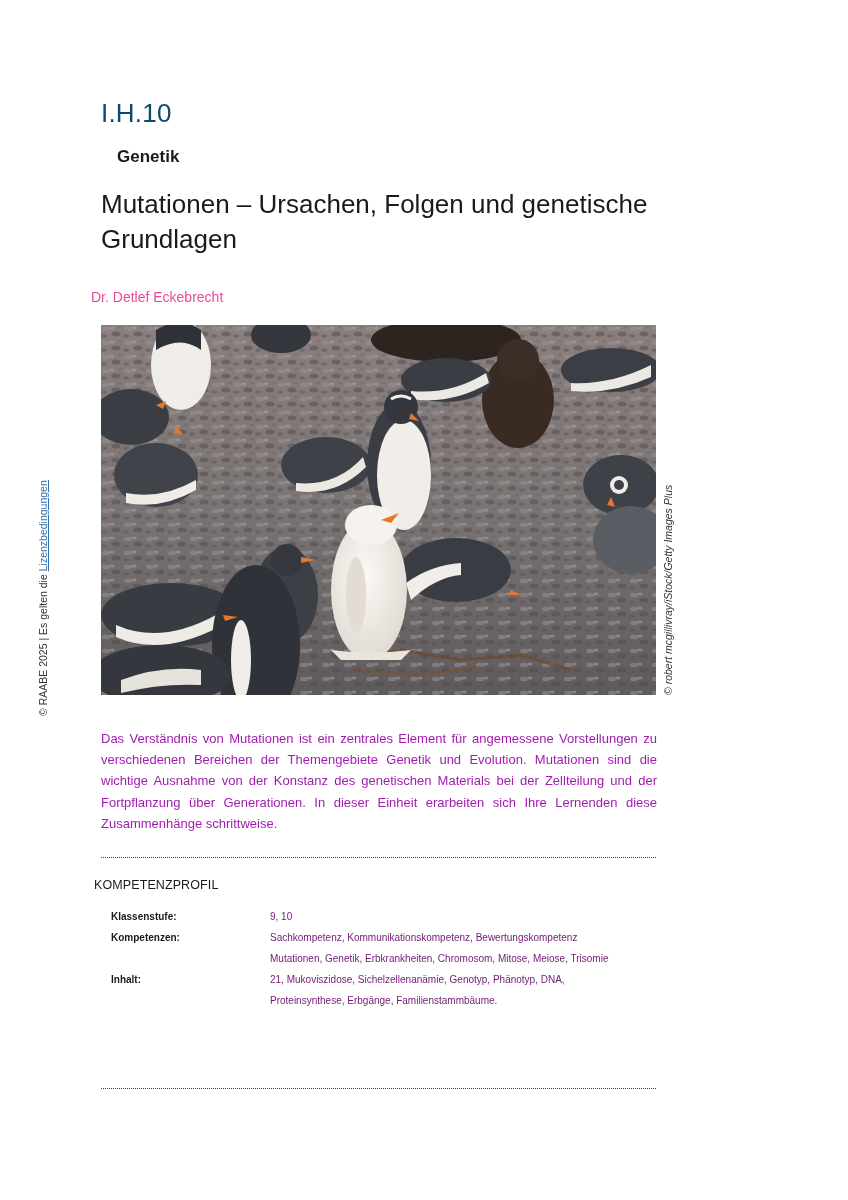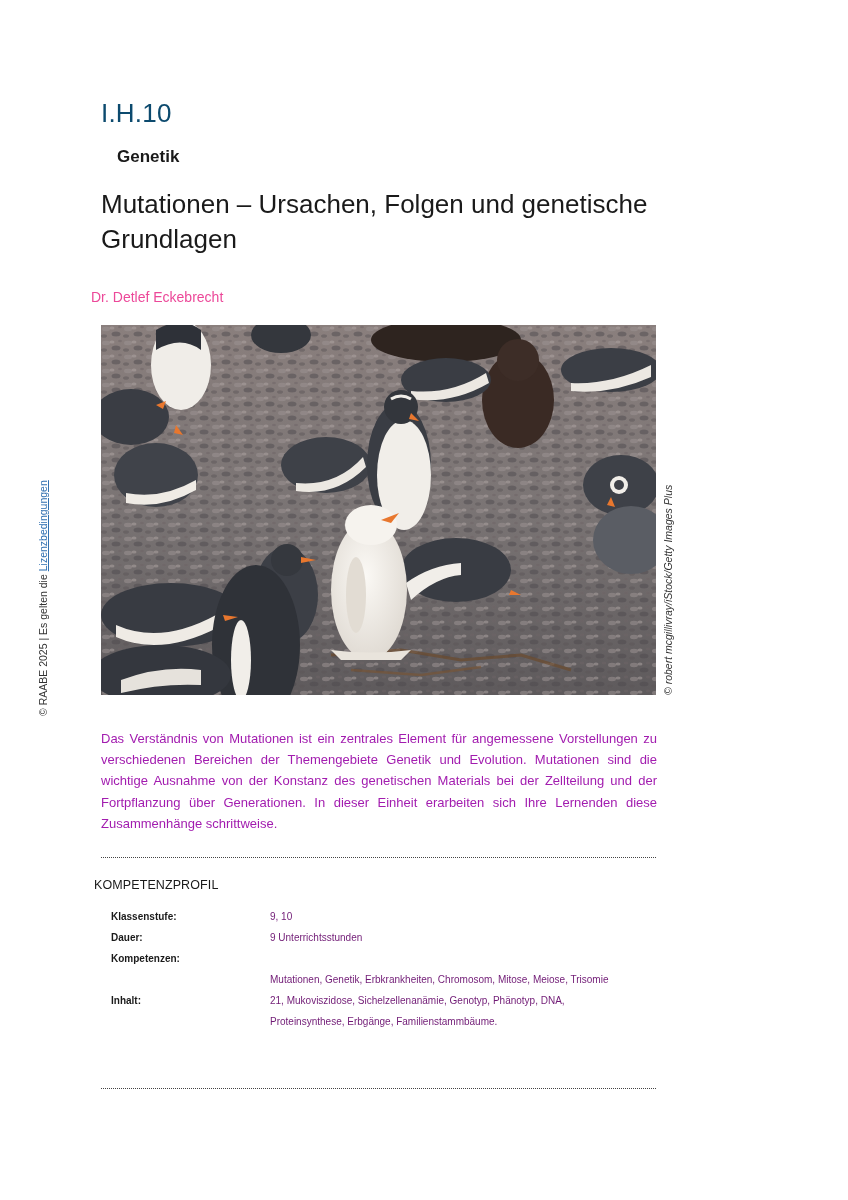--- a/index.html
+++ b/index.html
@@ -243,25 +243,22 @@
 <div class="rule top"></div>
 
 <div class="profile-heading">KOMPETENZPROFIL</div>
 
 <div class="profile-table">
   <div class="profile-row">
     <div class="profile-label">Klassenstufe:</div>
     <div class="profile-value">9, 10</div>
   </div>
   <div class="profile-row">
-    <div class="profile-label">Dauer:</div>
-    <div class="profile-value">9 Unterrichtsstunden</div>
-  </div>
-  <div class="profile-row">
     <div class="profile-label">Kompetenzen:</div>
+    <div class="profile-value" style="width:345px;flex:0 0 345px;">Sachkompetenz, Kommunikationskompetenz, Bewertungskompetenz</div>
   </div>
   <div class="profile-row">
     <div class="profile-label">Inhalt:</div>
     <div class="profile-value" style="width:340px;flex:0 0 340px;">Mutationen, Genetik, Erbkrankheiten, Chromosom, Mitose, Meiose, Trisomie 21, Mukoviszidose, Sichelzellenanämie, Genotyp, Phänotyp, DNA, Proteinsynthese, Erbgänge, Familienstammbäume.</div>
   </div>
 </div>
 
 <div class="rule bottom"></div>
 
 </body></html>

